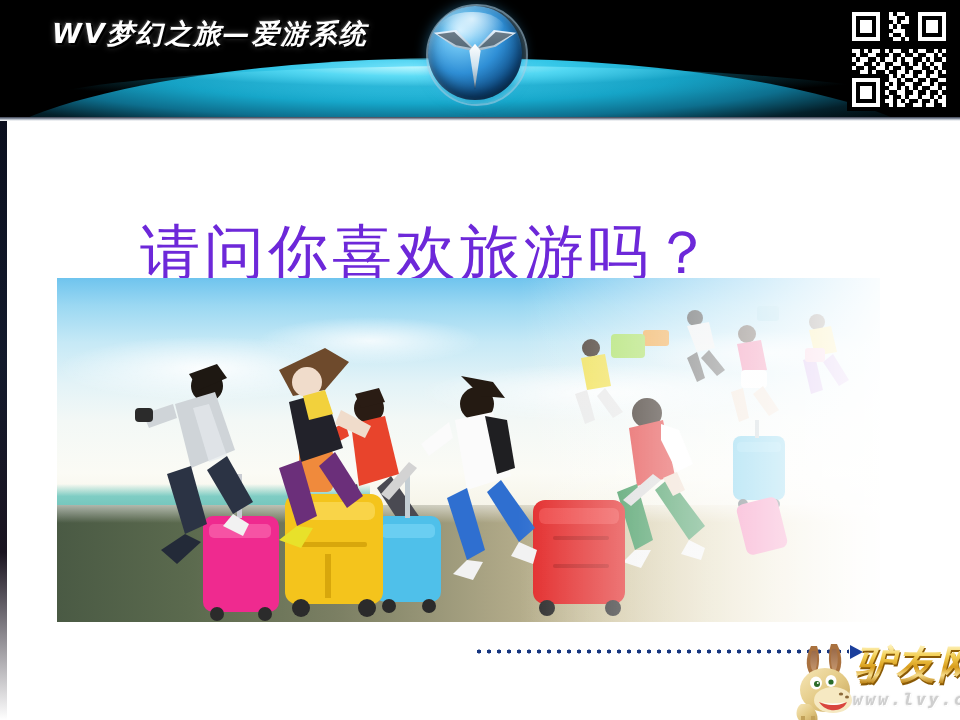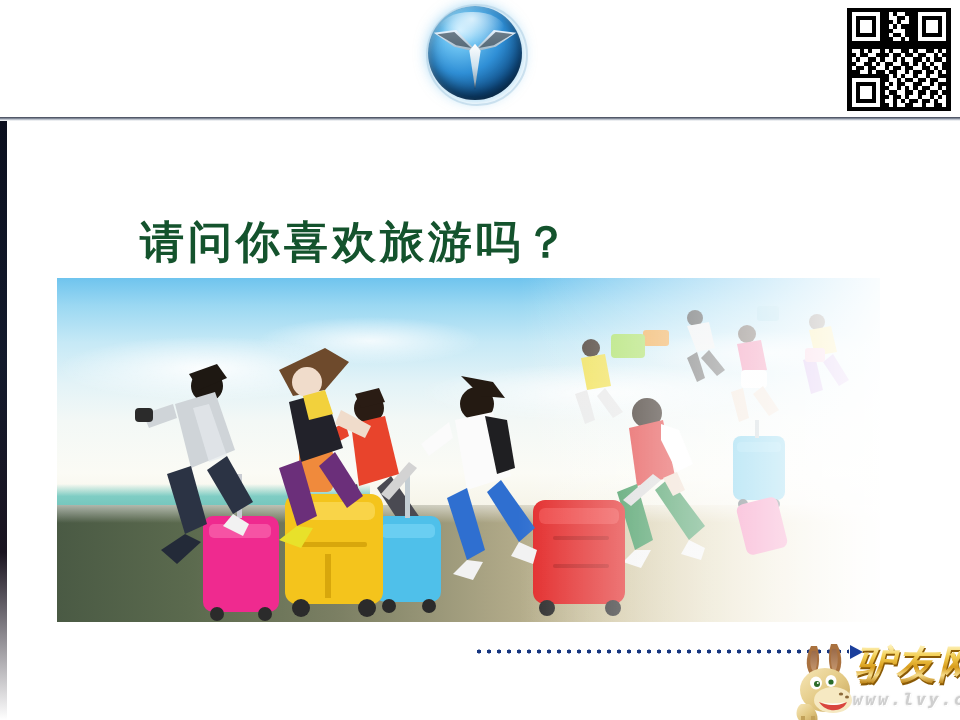--- a/index.html
+++ b/index.html
@@ -146,23 +146,23 @@
     left: 7px; top: 121px;
     width: 953px; height: 599px;
     background: #ffffff;
   }
 
   .slide-title {
     position: absolute;
     left: 133px;
     top: 92px;
     font-family: "DejaVu Sans", "Liberation Sans", sans-serif;
-    font-size: 44px;
-    font-weight: bold;
-    color: #14532d;
+    font-size: 60px;
+    font-weight: normal;
+    color: #6d28d9;
     letter-spacing: 4px;
     white-space: nowrap;
   }
 
   
   .photo {
     position: absolute;
     left: 50px;
     top: 157px;
     width: 823px;
@@ -267,20 +267,26 @@
     color: #cfcfcf;
     text-shadow: 1px 1px 0 #ffffff, 0 0 2px rgba(120,120,120,0.6);
     white-space: nowrap;
   }
 </style>
 </head>
 <body>
 
 <div id="slide">
 
+  <div class="header-banner">
+    <div class="header-swoosh"></div>
+    <div class="header-swoosh2"></div>
+    <div class="header-topfade"></div>
+    <div class="header-title">WV梦幻之旅—爱游系统</div>
+  </div>
 
   <div class="logo-orb">
     <svg class="logo-wing" viewBox="0 0 100 100" preserveAspectRatio="none">
       <defs>
         <linearGradient id="chrome" x1="0" y1="0" x2="0" y2="1">
           <stop offset="0%" stop-color="#e9f4ff"></stop>
           <stop offset="35%" stop-color="#9fb6c6"></stop>
           <stop offset="60%" stop-color="#3c4d5c"></stop>
           <stop offset="100%" stop-color="#0c1a26"></stop>
         </linearGradient>

